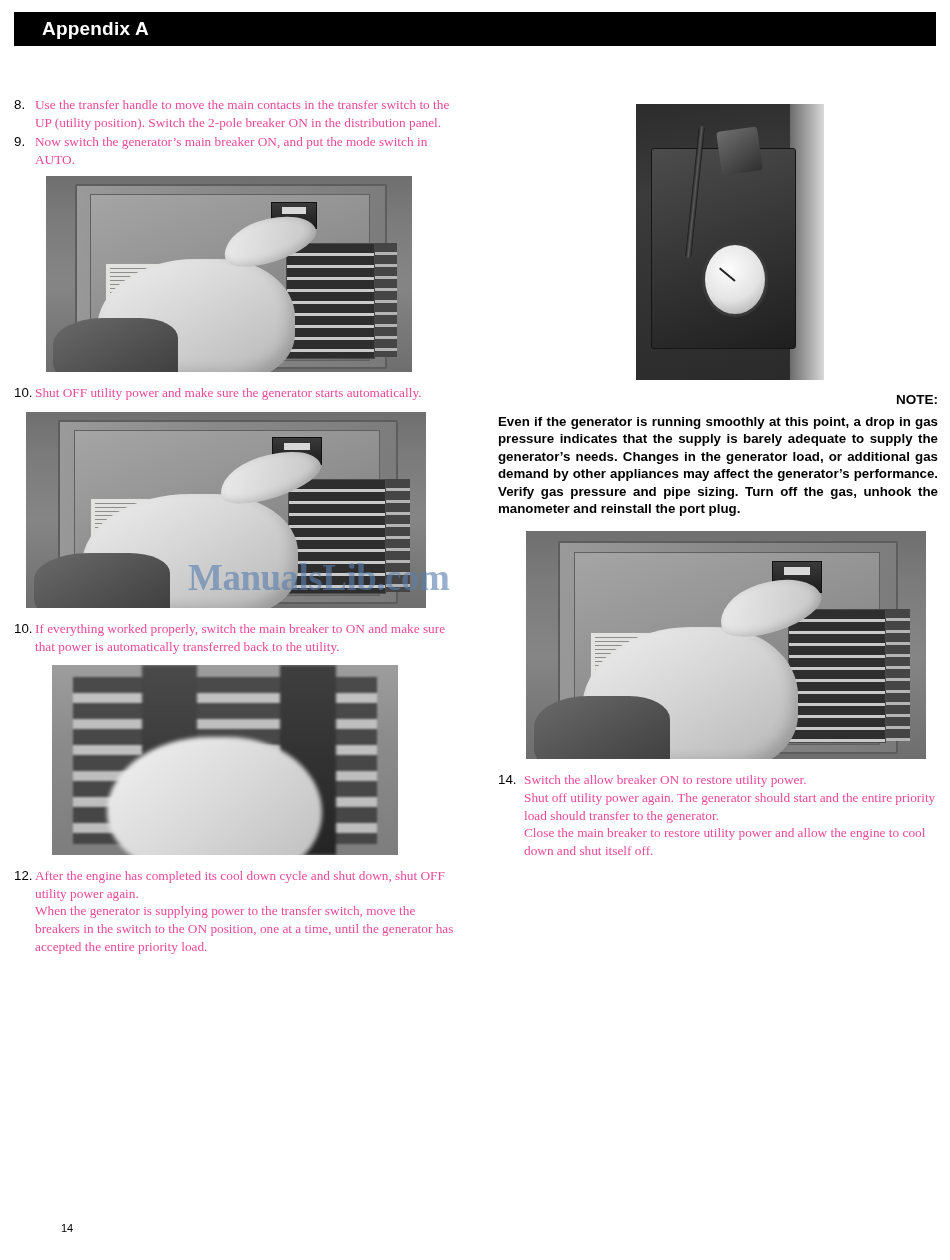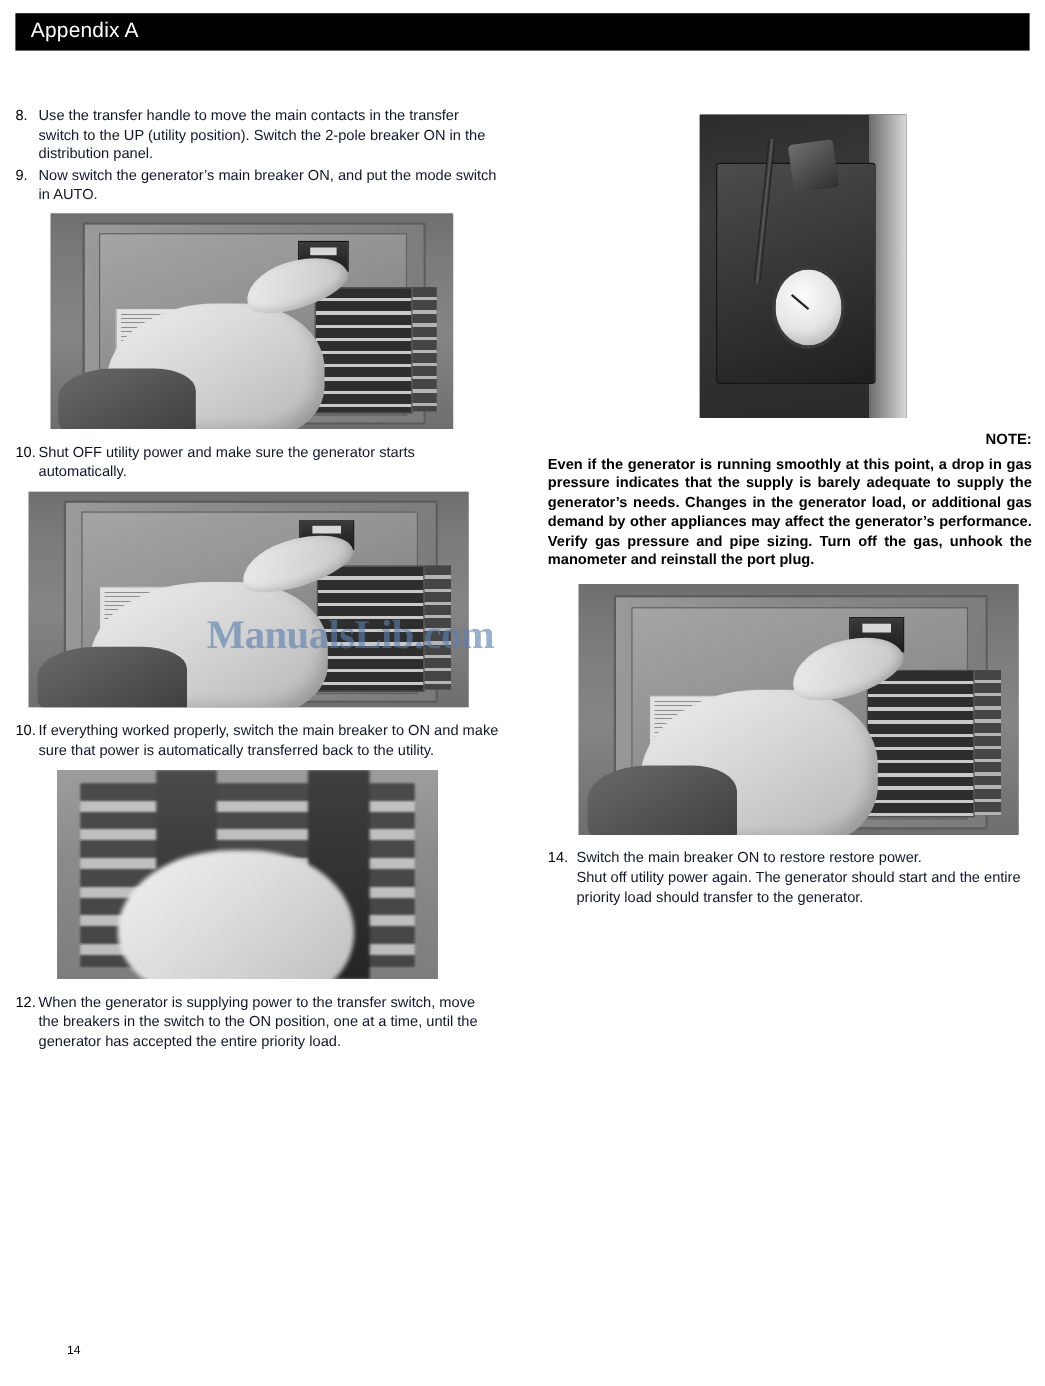--- a/index.html
+++ b/index.html
@@ -29,23 +29,23 @@
     top: 12px;
     width: 922px;
     height: 34px;
     background: #000000;
     display: flex;
     align-items: center;
   }
   .header-title {
     color: #ffffff;
     font-size: 19px;
-    font-weight: normal;
+    font-weight: bold;
     letter-spacing: 0.2px;
-    padding-left: 14px;
+    padding-left: 28px;
     font-family: "Liberation Sans", sans-serif;
   }
 
   
   .col-left {
     position: absolute;
     left: 14px;
     top: 96px;
     width: 440px;
   }
@@ -71,21 +71,22 @@
     text-align: left;
   }
   .item-num.narrow {
     width: 21px;
     flex: 0 0 21px;
   }
   .item-body {
     flex: 1 1 auto;
     font-size: 13.3px;
     line-height: 17.6px;
-    color: #0f172a;
+    color: #ec4899;
+    font-family: Liberation Serif, serif;
   }
   .item-body p {
     margin: 0;
   }
 
   
   .figure {
     position: relative;
     overflow: hidden;
     background: #8d8d8d;
@@ -402,20 +403,21 @@
         <div class="stack"></div>
         <div class="col-left-dark"></div>
         <div class="col-right-dark"></div>
         <div class="hand-blur"></div>
       </div>
     </div>
 
     <div class="item">
       <div class="item-num narrow">12.</div>
       <div class="item-body">
+        <p>After the engine has completed its cool down cycle and shut down, shut OFF utility power again.</p>
         <p>When the generator is supplying power to the transfer switch, move the breakers in the switch to the ON position, one at a time, until the generator has accepted the entire priority load.</p>
       </div>
     </div>
 
   </div>
 
   <div class="col-right">
 
     <div class="figure gauge-photo" style="margin:8px 0 12px 138px; width:188px; height:276px;">
       <div class="photo">
@@ -443,22 +445,23 @@
         <div class="switchbox"></div>
         <div class="hand"></div>
         <div class="finger"></div>
         <div class="cuff"></div>
       </div>
     </div>
 
     <div class="item">
       <div class="item-num">14.</div>
       <div class="item-body">
-        <p>Switch the main breaker ON to restore restore power.</p>
+        <p>Switch the allow breaker ON to restore utility power.</p>
         <p>Shut off utility power again. The generator should start and the entire priority load should transfer to the generator.</p>
+        <p>Close the main breaker to restore utility power and allow the engine to cool down and shut itself off.</p>
       </div>
     </div>
 
   </div>
 
   <div class="watermark">ManualsLib.com</div>
 
   <div class="page-number">14</div>
 
 </div>

